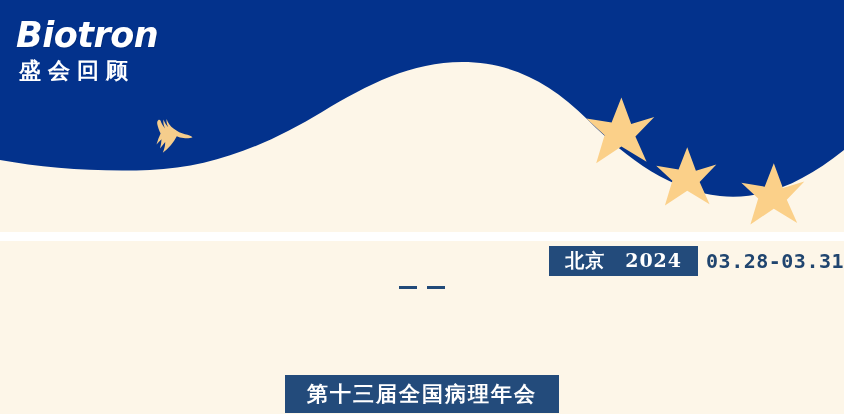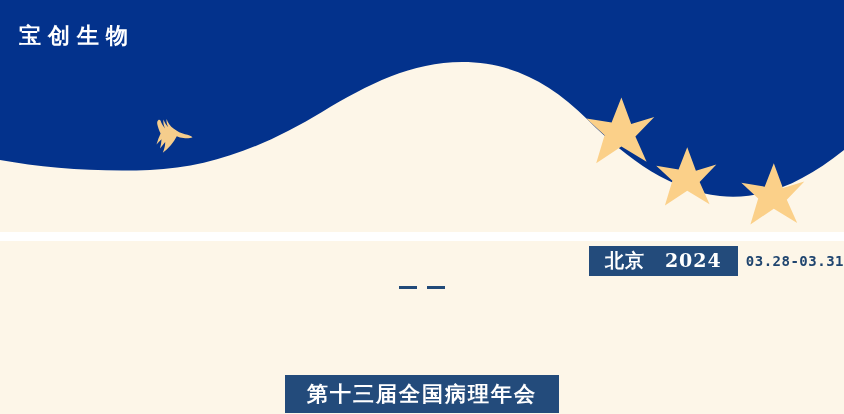--- a/index.html
+++ b/index.html
@@ -121,21 +121,21 @@
     font-family: "DejaVu Serif", serif;
     font-size: 19px;
     font-weight: bold;
     letter-spacing: 1px;
     line-height: 1;
     white-space: pre;
   }
   .date-range {
     color: #20456f;
     font-family: "DejaVu Sans Mono", monospace;
-    font-size: 14px;
+    font-size: 20px;
     font-weight: bold;
     letter-spacing: 0.5px;
     line-height: 1;
   }
 
   .main-title-row {
     position: absolute;
     left: 0;
     top: 45px;
     width: 844px;
@@ -187,21 +187,22 @@
       <path d="M0,0 L844,0 L844,150
                C800,185 762,200 720,196
                C672,191 628,160 588,120
                C548,80 508,62 462,62
                C412,62 368,84 322,112
                C268,145 210,168 150,170
                C96,172 44,168 0,160 Z" fill="#03328c"></path>
     </svg>
 
     <div class="logo-block">
-      <span class="logo-cn">宝创生物</span>
+      <span class="logo-en">Biotron</span>
+      <span class="logo-cn">盛会回顾</span>
     </div>
 
     <svg class="bird" viewBox="0 0 44 46">
       <path d="M10.5,6.5 C11.5,9.5 13,12 15,14.5 C13.5,11 13,8 13.5,5.5
                C14.6,8.6 16.2,11.1 18.3,13.3 C16.8,10.3 16.2,7.6 16.6,5
                C18.1,9.2 20.4,12.3 23.5,14.6
                C27.5,17.6 31,19.4 35,20.2
                C38.5,20.9 41,21.8 42.5,23.2
                C40.5,24.2 37.5,24.5 33.5,24.1
                C31,23.8 28.8,23.2 26.8,22.3

